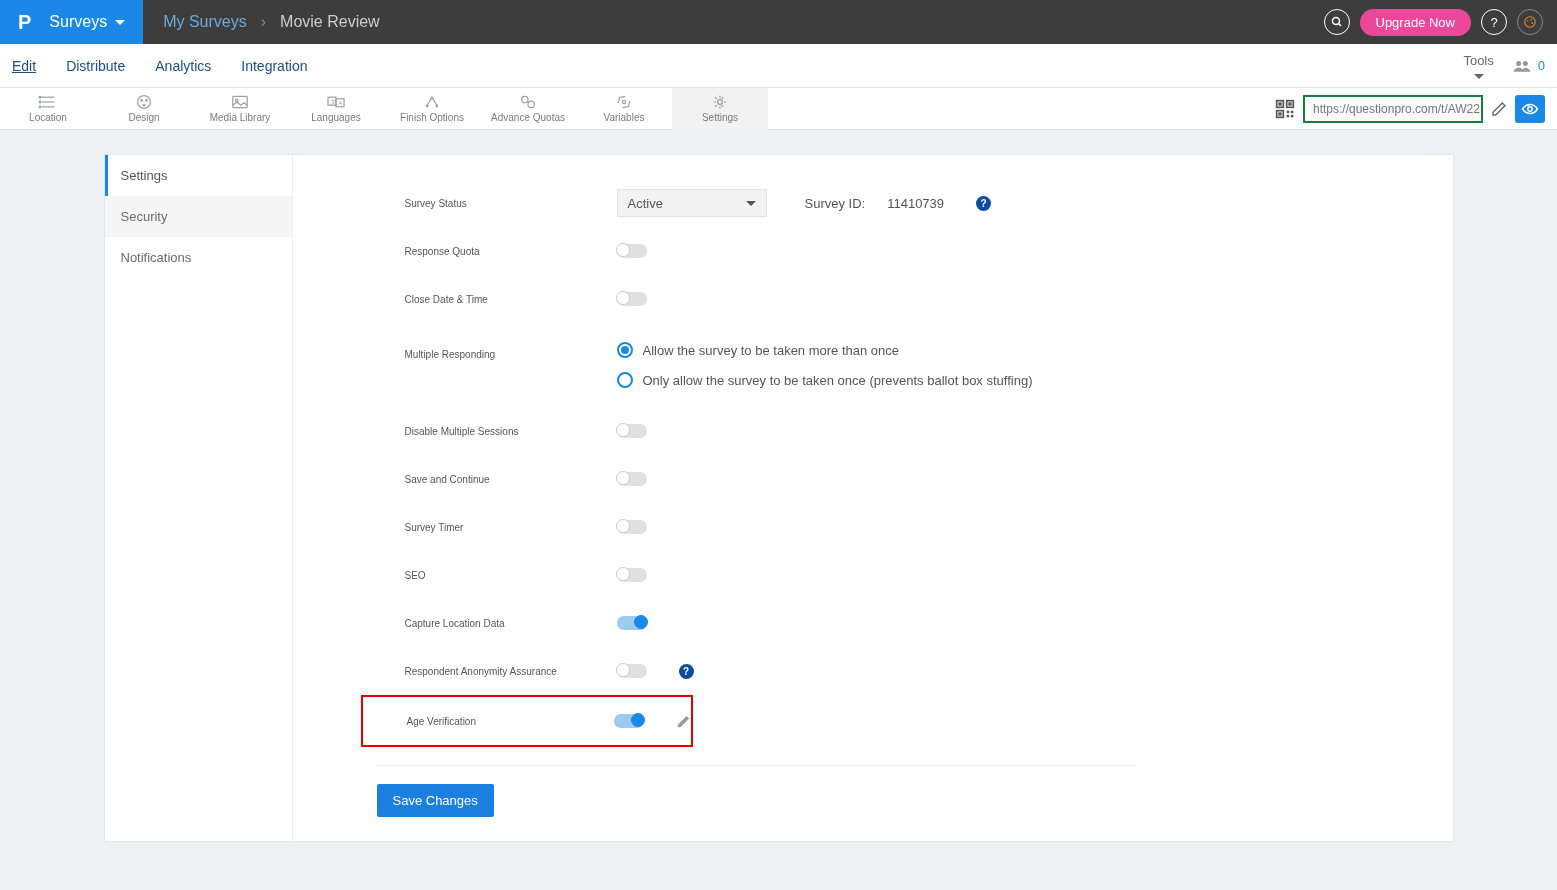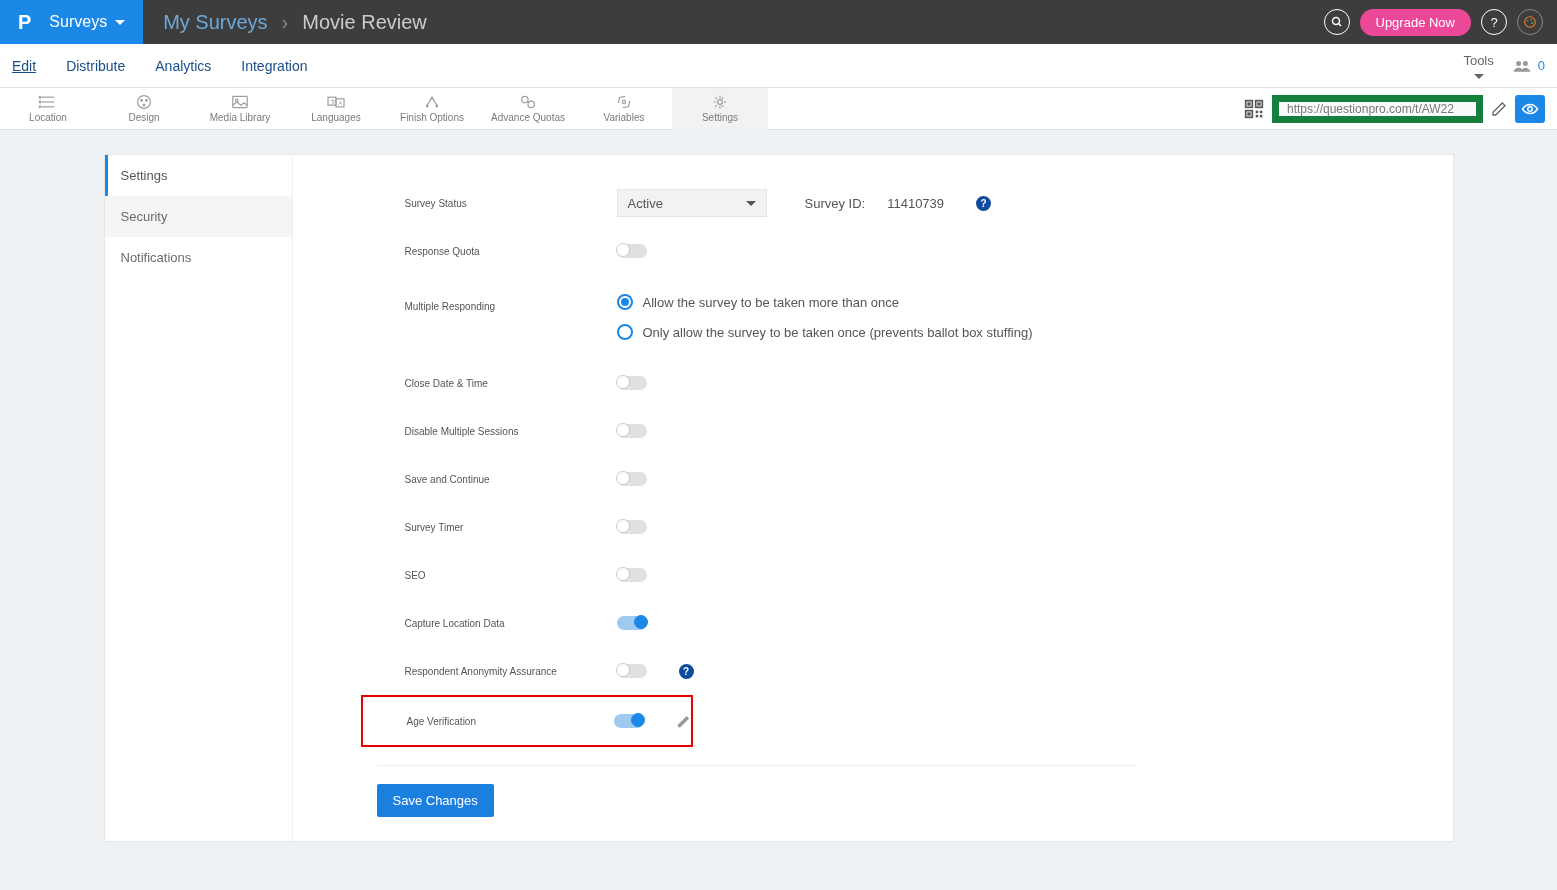--- a/index.html
+++ b/index.html
@@ -3,21 +3,21 @@
 <meta charset="utf-8">
 <style>
   * { box-sizing: border-box; margin: 0; padding: 0; }
   body { font-family: "Segoe UI", Arial, sans-serif; font-size: 13px; color: #333; background: #eef1f3; width: 1557px; }
   
   
   .topbar { display:flex; align-items:center; background:#3d3d3d; height:44px; color:#fff; }
   .topbar-surveys { background:#1b87e6; height:44px; display:flex; align-items:center; padding:0 18px; color:#fff; font-size:16px; gap:8px;}
   .topbar-surveys .plogo { font-weight:bold; font-size:20px; margin-right:10px;}
   .caret-down { display:inline-block; width:0; height:0; border-left:5px solid transparent; border-right:5px solid transparent; border-top:5px solid currentColor; }
-  .crumbs { display:flex; align-items:flex-start; gap:14px; padding-left:20px; font-size:20px;}
+  .crumbs { display:flex; align-items:flex-start; gap:14px; padding-left:20px; font-size:16px;}
   .crumb-link { color:#6da8d8; }
   .crumb-sep { color:#888; }
   .crumb-current { color:#ccc; }
   .topbar-right { margin-left:auto; display:flex; align-items:center; gap:10px; padding-right:14px;}
   .circle-icon { width:26px; height:26px; border:1.5px solid #fff; border-radius:50%; display:flex; align-items:center; justify-content:center; color:#fff; font-size:13px;}
   .upgrade-btn { background:#ec4899; color:#fff; border:none; border-radius:14px; padding:6px 16px; font-size:13px; cursor:pointer;}
   
   
   .navbar { display:flex; align-items:center; background:#fff; height:44px; border-bottom:1px solid #e0e0e0; padding:0 12px; font-size:14px;}
   .nav-item { margin-right:30px; color:#1b4f8b; cursor:pointer; }
@@ -26,21 +26,21 @@
   .nav-right .people { color:#888; display:flex; align-items:center; gap:6px;}
   .nav-right .count { color:#1b87e6; font-weight:500;}
   
   
   .toolbar { display:flex; align-items:center; background:#fff; border-bottom:1px solid #e0e0e0; height:42px; }
   .tool-btn { width:96px; height:42px; display:flex; flex-direction:column; align-items:center; justify-content:center; color:#7a7a7a; font-size:10px; cursor:pointer; gap:2px;}
   .tool-btn.active { background:#f2f2f2; }
   .tool-icon { color:#9aa0a6; }
   .toolbar-right { margin-left:auto; display:flex; align-items:center; gap:8px; padding-right:12px;}
   .qr-icon { color:#555;}
-  .url-box { width:211px; height:28px; border:7px solid #15803d; background:#fafafa; color:#777; font-size:12px; padding:0 8px; display:flex; align-items:center; overflow:hidden; white-space:nowrap;}
+  .url-box { width:180px; height:28px; border:2px solid #15803d; background:#fafafa; color:#777; font-size:12px; padding:0 8px; display:flex; align-items:center; overflow:hidden; white-space:nowrap;}
   .edit-url { color:#666; cursor:pointer;}
   .preview-btn { width:30px; height:28px; background:#1b87e6; color:#fff; display:flex; align-items:center; justify-content:center; border-radius:3px; cursor:pointer;}
   
   
   .main { display:flex; justify-content:center; padding:24px; }
   .panel { width:1350px; background:#fff; border:1px solid #e6e6e6; display:flex; min-height:670px;}
   .side { width:188px; border-right:1px solid #eee;}
   .side-item { padding:13px 16px; color:#6b6b6b; cursor:pointer; font-size:13px;}
   .side-item.active { border-left:3px solid #1b87e6; background:#fff; color:#555; padding-left:13px;}
   .side-item.sec { background:#f5f5f5;}
@@ -251,43 +251,43 @@
 
       <div class="row">
         <div class="label-col">Response Quota</div>
         <div class="control-col">
             <div class="toggle">
               <div class="knob"></div>
             </div>
           </div>
       </div>
 
+      <div class="row">
+        <div class="label-col">Close Date &amp; Time</div>
+        <div class="control-col">
+            <div class="toggle">
+              <div class="knob"></div>
+            </div>
+          </div>
+      </div>
+
       <div class="row" style="align-items:flex-start; padding:12px 0;">
         <div class="label-col" style="padding-top:14px">Multiple Responding</div>
         <div>
           <div class="radio-row">
             <div class="radio">
                 <div class="dot"></div>
               </div>
             <span>Allow the survey to be taken more than once</span>
           </div>
           <div class="radio-row">
             <div class="radio"></div>
             <span>Only allow the survey to be taken once (prevents ballot box stuffing)</span>
           </div>
         </div>
-      </div>
-
-      <div class="row">
-        <div class="label-col">Close Date &amp; Time</div>
-        <div class="control-col">
-            <div class="toggle">
-              <div class="knob"></div>
-            </div>
-          </div>
       </div>
 
       <div class="row">
         <div class="label-col">Disable Multiple Sessions</div>
         <div class="control-col">
             <div class="toggle">
               <div class="knob"></div>
             </div>
           </div>
       </div>

